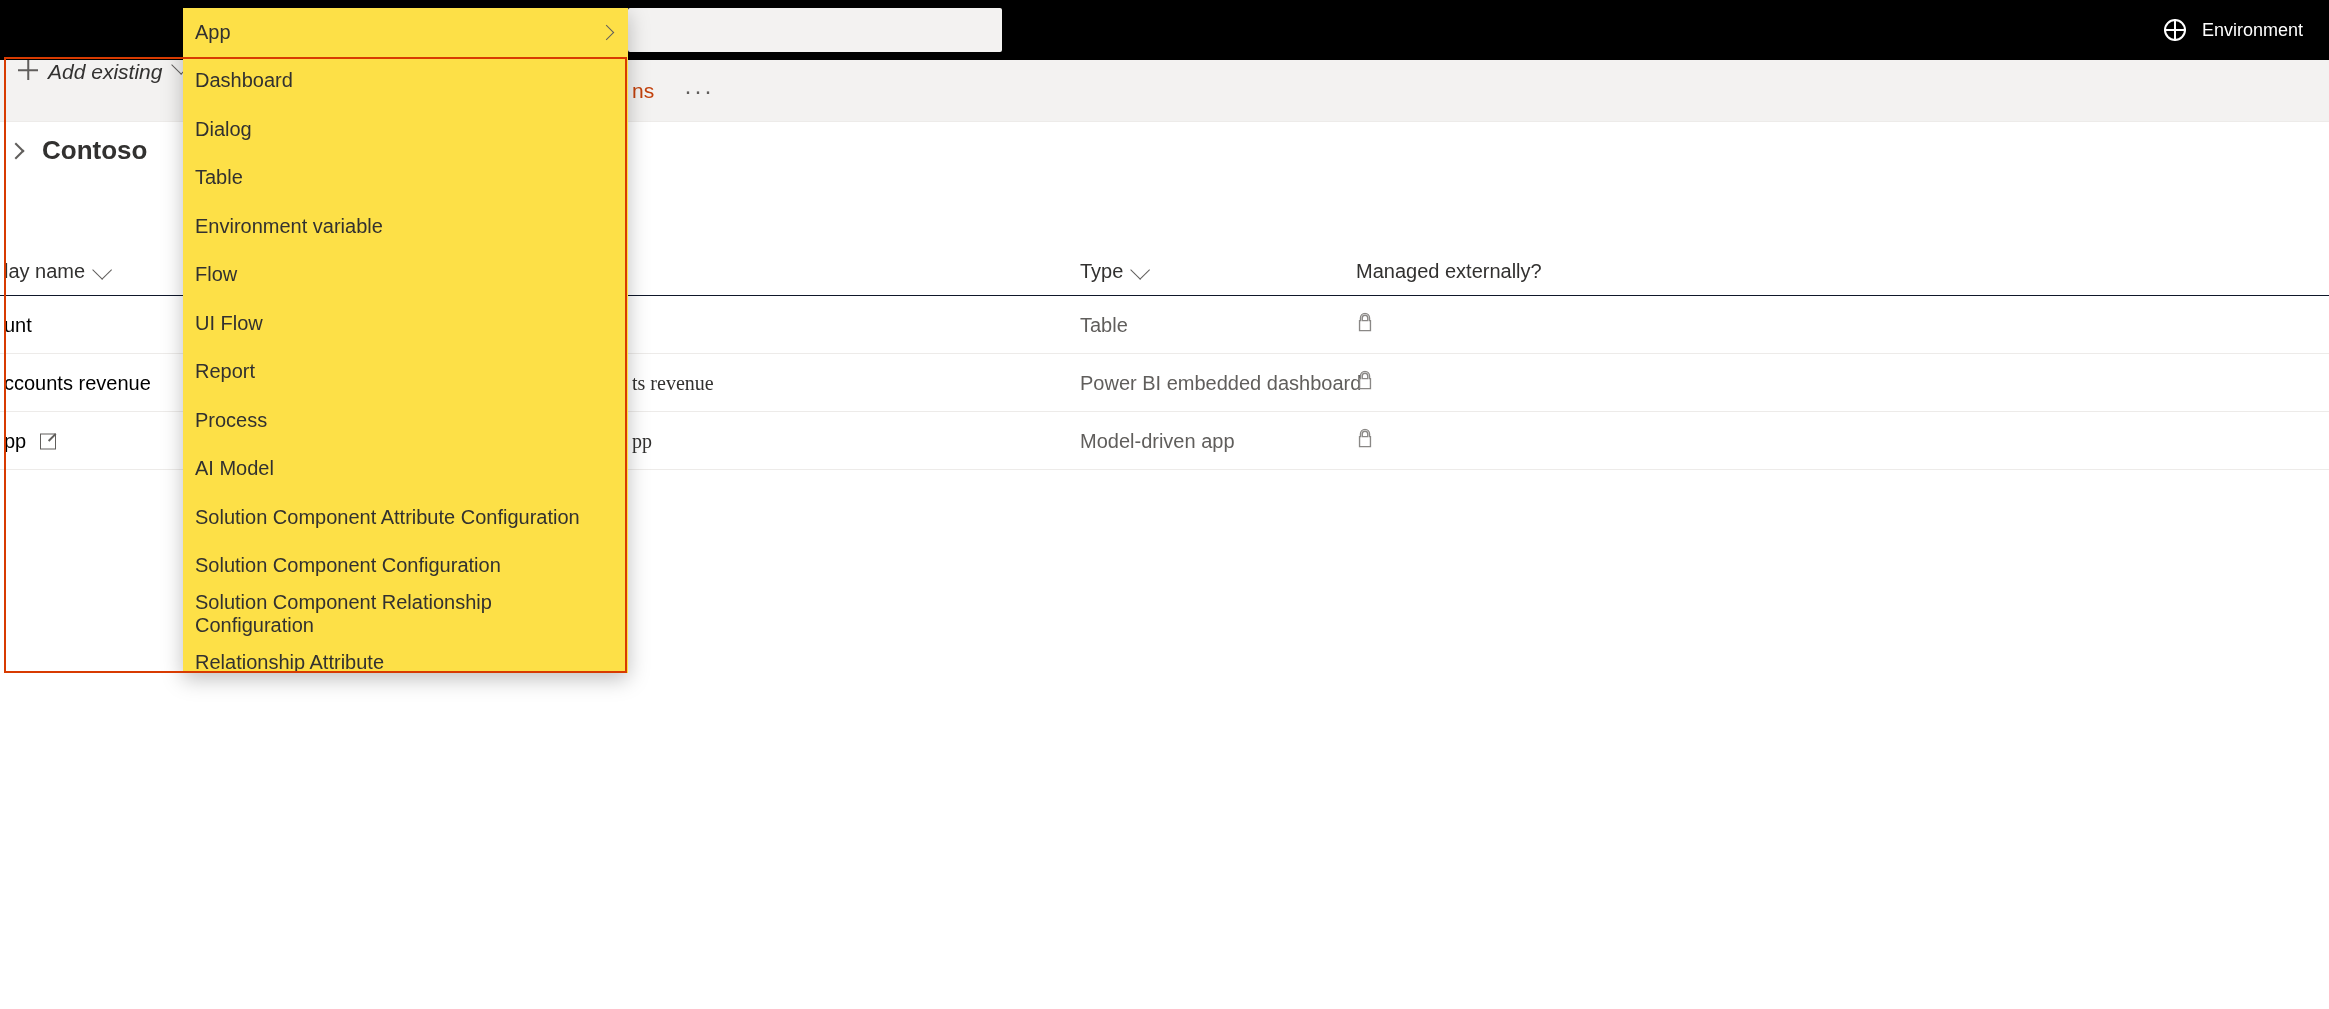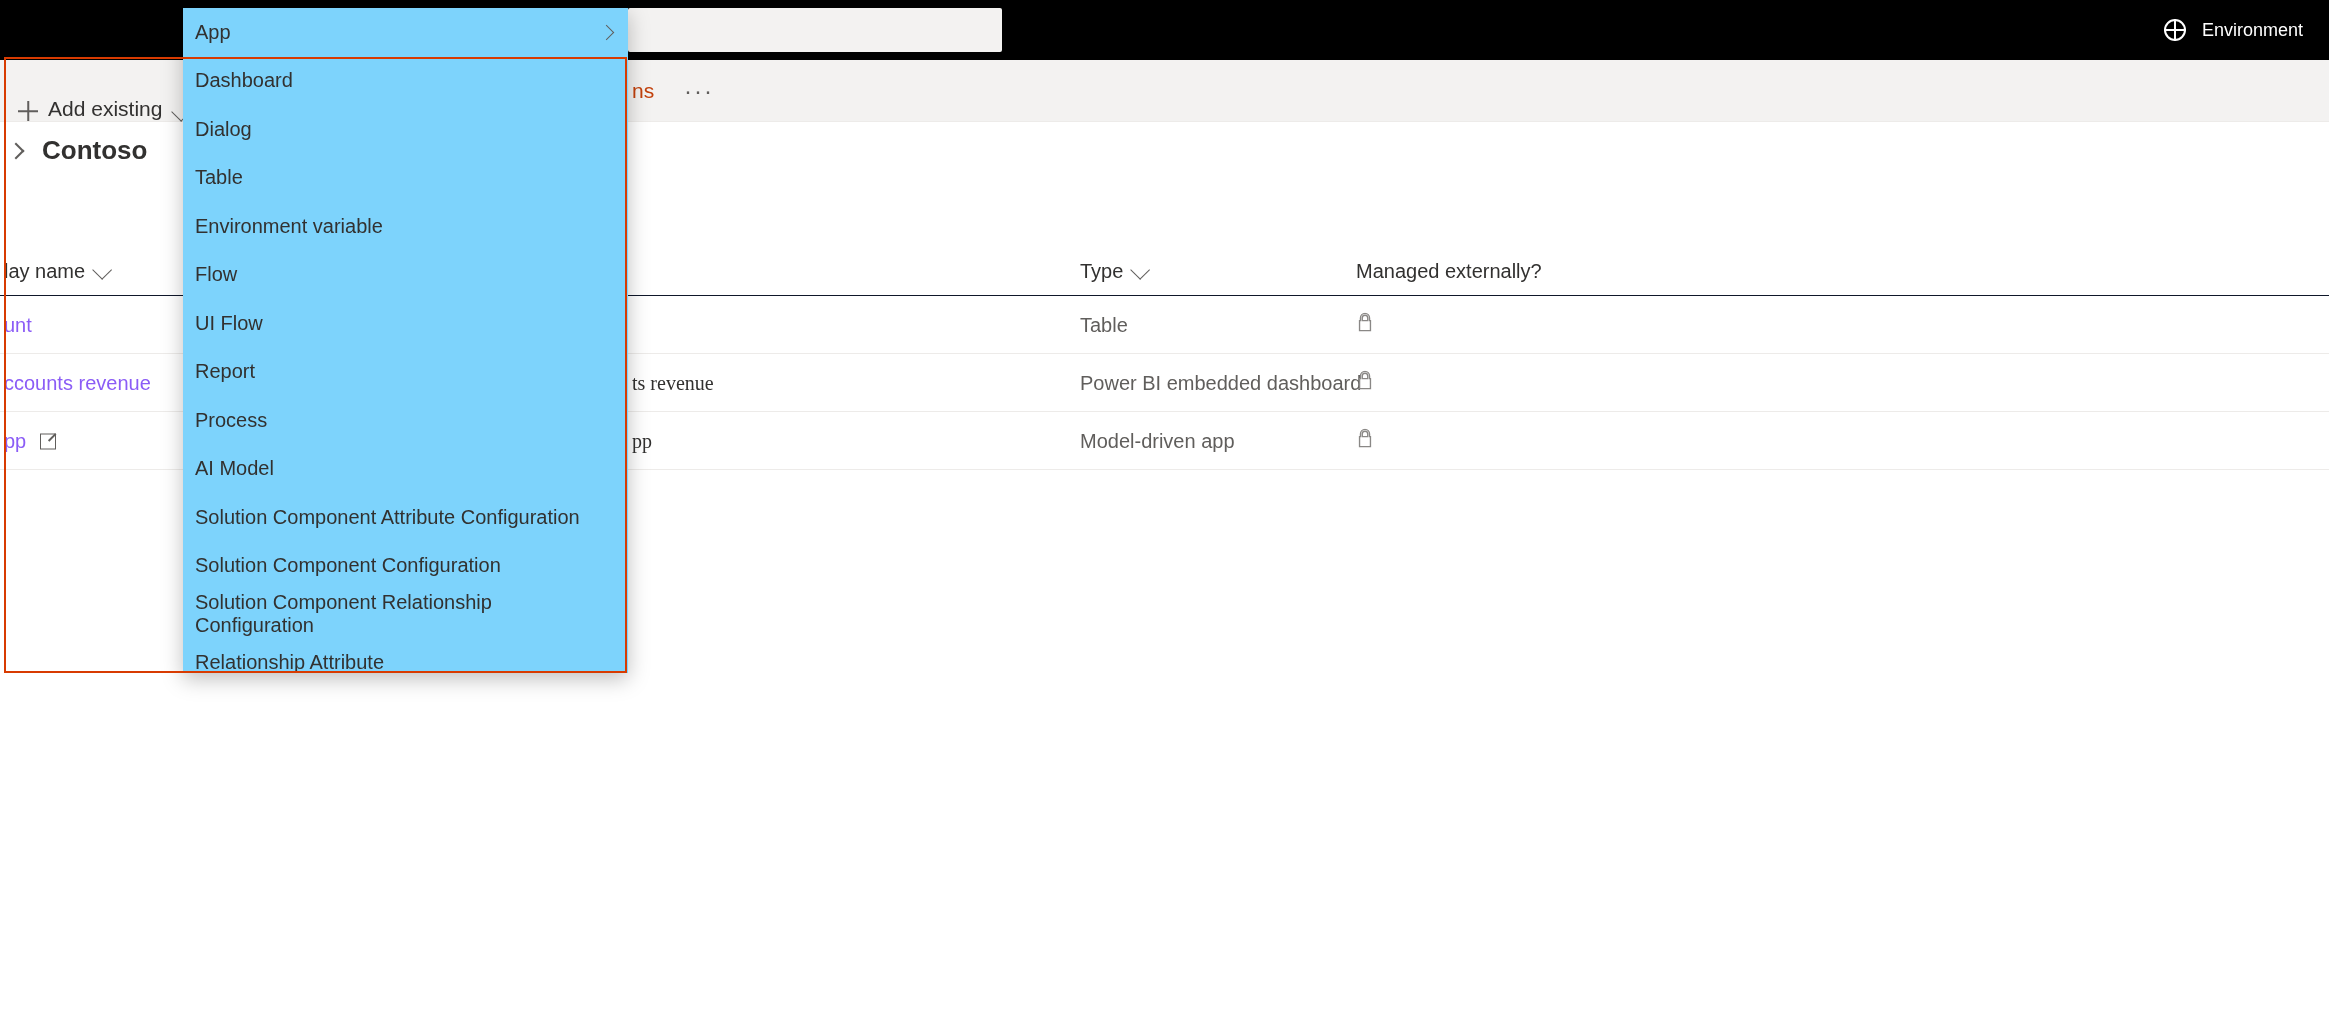--- a/index.html
+++ b/index.html
@@ -62,27 +62,28 @@
     top: 60px;
     left: 0; right: 0;
     height: 62px;
     background: #f3f2f1;
     border-bottom: 1px solid #edebe9;
     display: flex;
     align-items: center;
   }
   .add-existing-btn {
     display: flex;
-    align-items: flex-end;
+    align-items: flex-start;
     gap: 10px;
     padding: 0 18px;
     height: 100%;
     font-size: 21px;
     color: #323130;
     cursor: pointer;
+    font-style: italic;
   }
   .plus-icon {
     width: 20px; height: 20px; position: relative;
   }
   .plus-icon::before, .plus-icon::after {
     content: ""; position: absolute; background: #605e5c;
   }
   .plus-icon::before { left: 0; right: 0; top: 50%; height: 1.5px; transform: translateY(-50%); }
   .plus-icon::after  { top: 0; bottom: 0; left: 50%; width: 1.5px; transform: translateX(-50%); }
   .chev-down {
@@ -147,36 +148,36 @@
     top: 296px;
     left: 0; right: 0;
   }
   .row {
     height: 58px;
     border-bottom: 1px solid #edebe9;
     position: relative;
     font-size: 20px;
     color: #605e5c;
   }
-  .row .c-name { position: absolute; left: 4px; top: 50%; transform: translateY(-50%); color:#8b5cf6;}
+  .row .c-name { position: absolute; left: 4px; top: 50%; transform: translateY(-50%); color:#000000;}
   .row .c-name2 { position: absolute; left: 632px; top: 50%; transform: translateY(-50%); color:#323130;font-family:Liberation Serif, serif;}
   .row .c-type { position: absolute; left: 1080px; top: 50%; transform: translateY(-50%); }
   .row .c-lock { position: absolute; left: 1356px; top: 50%; transform: translateY(-50%); }
   .ext-icon { display:inline-block; width:16px; height:16px; border:1.5px solid #605e5c; position:relative; margin-left:8px; vertical-align:middle;}
   .ext-icon::after { content:""; position:absolute; width:10px; height:1.5px; background:#605e5c; top:2px; right:-2px; transform:rotate(-45deg);}
   .lock-svg { width:18px; height:20px; }
 
   
   .menu {
     position: absolute;
     top: 8px;
     left: 183px;
     width: 445px;
     height: 665px;
-    background: #7dd3fc;
+    background: #fde047;
     box-shadow: 0 6px 20px rgba(0,0,0,0.25);
     z-index: 50;
     overflow: hidden;
   }
   .menu-list {
     list-style: none;
   }
   .menu-item {
     height: 48.5px;
     display: flex;

